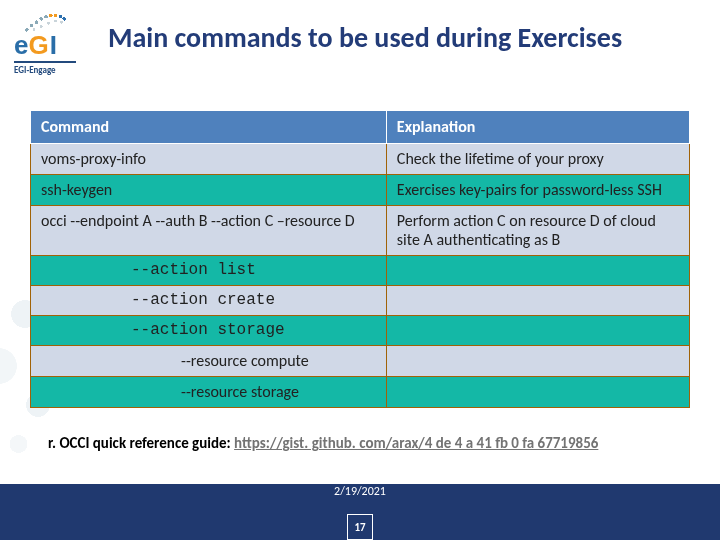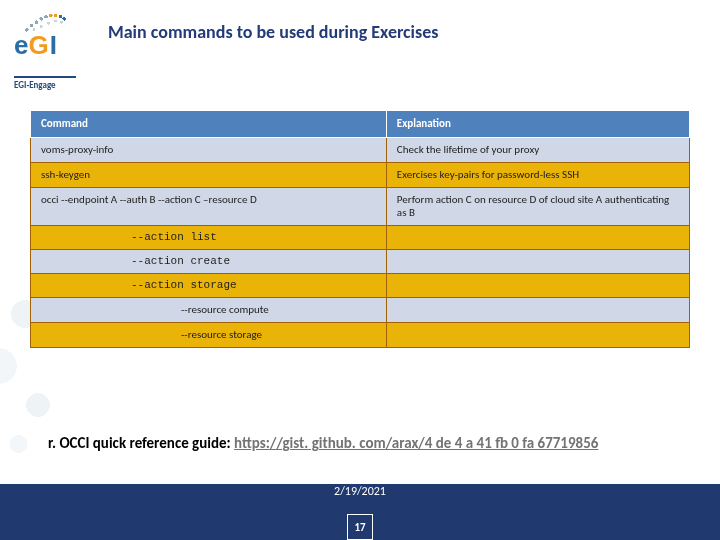--- a/index.html
+++ b/index.html
@@ -34,40 +34,40 @@
       radial-gradient(circle 1.5px at 25% 90%, #c9d4da 99%, transparent),
       radial-gradient(circle 1.5px at 40% 75%, #c9d4da 99%, transparent),
       radial-gradient(circle 1.5px at 55% 60%, #c9d4da 99%, transparent),
       radial-gradient(circle 1.5px at 70% 50%, #c9d4da 99%, transparent),
       radial-gradient(circle 1.5px at 82% 55%, #c9d4da 99%, transparent);
   }
   .logo-text { display: flex; align-items: baseline; gap: 1px; margin-top: -2px; }
   .logo-e { font-size: 26px; font-weight: 700; color: #2a6ea8; font-family: Arial, sans-serif; letter-spacing: -1px;}
   .logo-g { font-size: 26px; font-weight: 700; color: #f39a1f; font-family: Arial, sans-serif; }
   .logo-i { font-size: 26px; font-weight: 700; color: #2a6ea8; font-family: Arial, sans-serif; }
-  .logo-sub { border-top: 2px solid #234a7d; margin-top: 15px; padding-top: 1px; font-size: 9px; color: #234a7d; font-weight: 600; width: 62px; }
+  .logo-sub { border-top: 2px solid #234a7d; margin-top: 0px; padding-top: 1px; font-size: 9px; color: #234a7d; font-weight: 600; width: 62px; }
 
   .title {
     position: absolute; left: 108px; top: 22px; right: 20px;
-    color: #233c78; font-weight: 700; font-size: 18px; line-height: 1.15;
+    color: #233c78; font-weight: 700; font-size: 28px; line-height: 1.15;
   }
 
   .table-wrap { position: absolute; left: 30px; right: 30px; top: 110px; }
-  table { width: 100%; border-collapse: collapse; font-size: 11px; }
+  table { width: 100%; border-collapse: collapse; font-size: 16px; }
   th {
     text-align: left; font-weight: 700; color: #fff; background: #4f81bd;
     padding: 6px 10px 7px; border: 1px solid #fff;
   }
   th.col1 { width: 54%; }
   td {
     padding: 5px 10px 6px; vertical-align: top; color: #222;
     border: 1px solid #a16207;
   }
   tr.band-a td { background: #d0d8e7; }
-  tr.band-b td { background: #eab308; }
+  tr.band-b td { background: #14b8a6; }
   .indent1 { padding-left: 100px; font-family: Liberation Mono, monospace; }
   .indent2 { padding-left: 150px; }
 
   .ref {
     position: absolute; left: 48px; right: 30px; top: 434px;
     font-size: 15px; color: #000; font-weight: 700;
   }
   .ref a { color: #737373; text-decoration: underline; }
 
   .footer {

